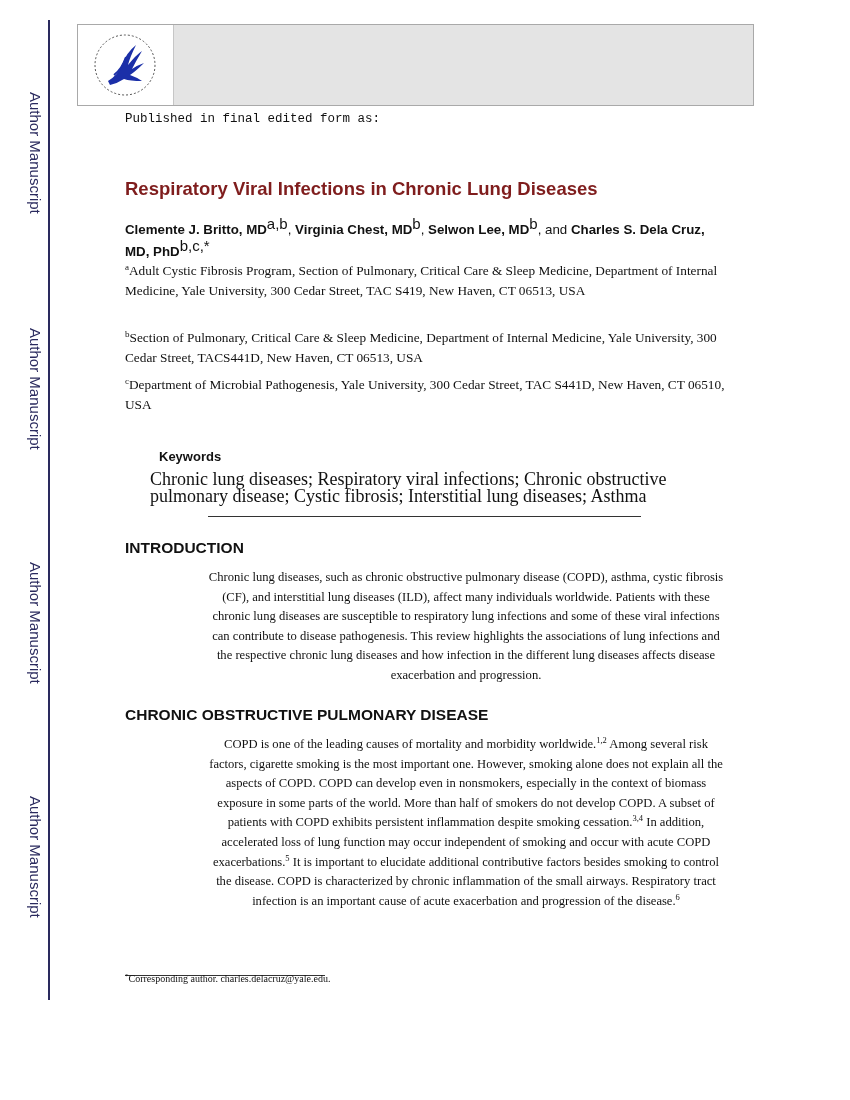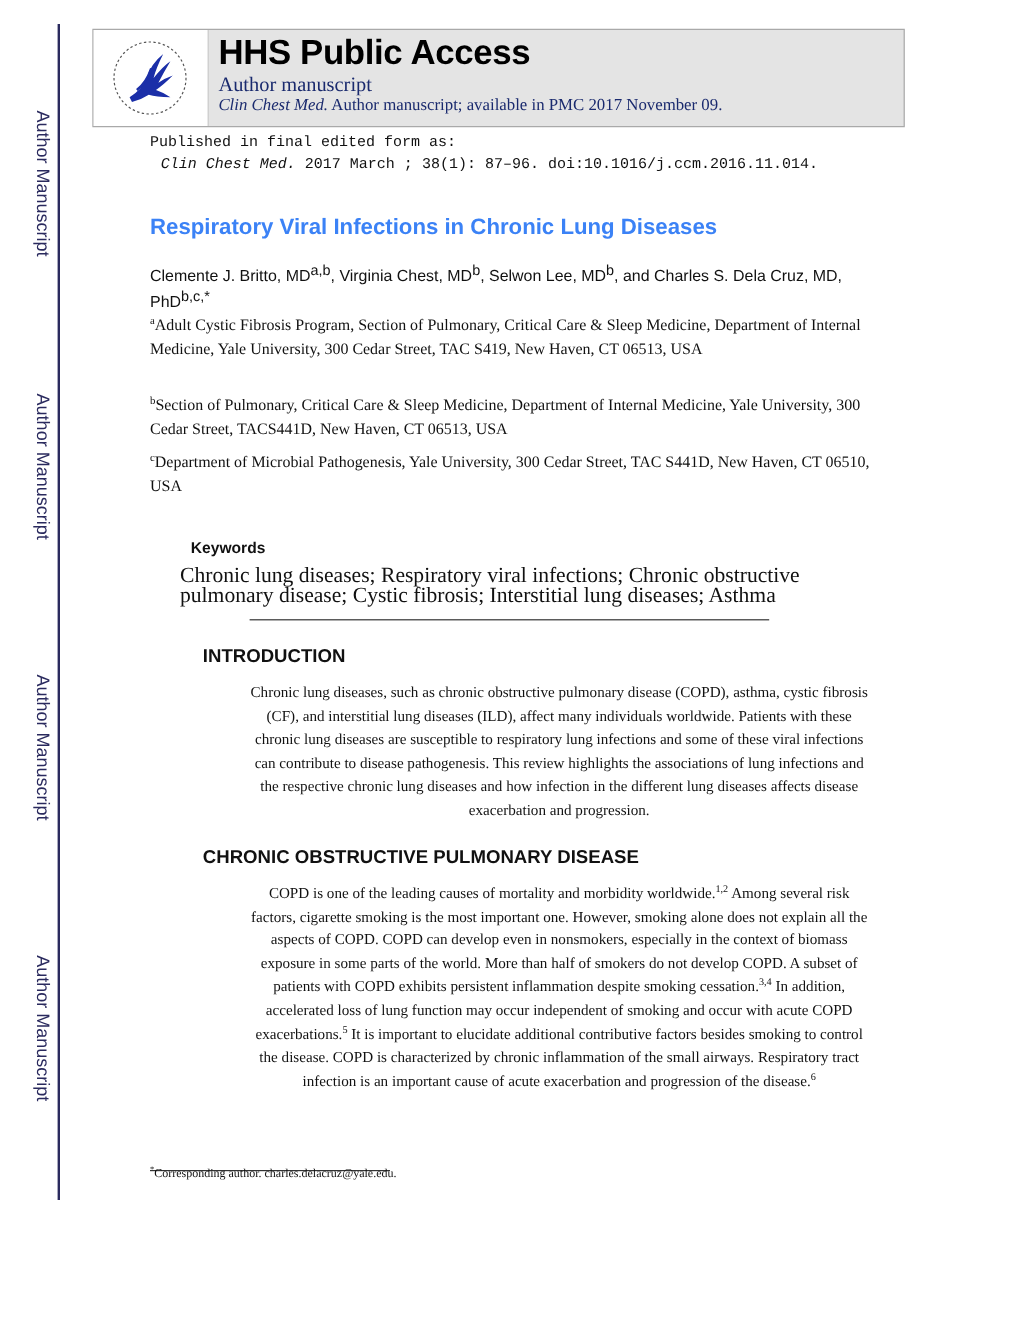--- a/index.html
+++ b/index.html
@@ -12,35 +12,35 @@
   .hdr-logo { width: 95px; height: 80px; background: #ffffff; border-right: 1px solid #c6c6c6; position: relative; }
   .hdr-text { padding-left: 8px; }
   .hdr-title { font-family: "Liberation Sans", sans-serif; font-weight: bold; font-size: 29px; color: #000; margin-top: 2px; line-height: 34px; letter-spacing: -0.3px; }
   .hdr-sub { font-family: "Liberation Serif", serif; font-size: 17px; color: #1a2a6e; line-height: 19px; }
   .hdr-avail { font-family: "Liberation Serif", serif; font-size: 14px; color: #1a2a6e; line-height: 18px; }
   .hdr-avail i { font-style: italic; }
 
   .pub { position: absolute; left: 125px; top: 110px; font-family: Liberation Mono, monospace; font-size: 12.5px; line-height: 18px; color: #111; }
   .pub .cite { padding-left: 9px; }
 
-  .title { position: absolute; left: 125px; top: 178px; font-family: "Liberation Sans", sans-serif; font-weight: bold; font-size: 18.5px; color: #3b82f6; }
+  .title { position: absolute; left: 125px; top: 178px; font-family: "Liberation Sans", sans-serif; font-weight: bold; font-size: 18.5px; color: #7f1d1d; }
 
   .authors { position: absolute; left: 125px; top: 219px; width: 600px; font-family: "Liberation Sans", sans-serif; font-size: 13.3px; line-height: 22px; color: #111; }
-  .authors b { font-weight: normal; text-align: right; }
-  .authors sup { font-size: 12px; vertical-align: 5px; line-height: 0; }
+  .authors b { font-weight: bold; text-align: right; }
+  .authors sup { font-size: 15px; vertical-align: 5px; line-height: 0; }
 
   .affil { position: absolute; left: 125px; width: 600px; font-family: Liberation Serif, serif; font-size: 13.3px; line-height: 20px; color: #111; }
   .affil sup { font-size: 9px; vertical-align: 5px; line-height: 0; }
 
   .kw-h { position: absolute; left: 125px; top: 449px; font-family: "Liberation Sans", sans-serif; font-weight: bold; font-size: 13px; margin-left: 34px; }
   .kw { position: absolute; left: 150px; top: 471px; width: 560px; font-family: "Liberation Serif", serif; font-size: 18px; line-height: 17px; }
 
   .sep { position: absolute; left: 208px; top: 516px; width: 433px; height: 1px; background: #333; }
 
-  .sec-h { position: absolute; left: 125px; font-family: "Liberation Sans", sans-serif; font-weight: bold; font-size: 15.5px; color: #111; margin-left: 44px; }
+  .sec-h { position: absolute; left: 125px; font-family: "Liberation Sans", sans-serif; font-weight: bold; font-size: 15.5px; color: #111; }
   .body-p { position: absolute; left: 208px; width: 516px; font-family: "Liberation Serif", serif; font-size: 12.6px; line-height: 19.6px; color: #111; text-align: center; }
   .body-p sup { font-size: 8.5px; vertical-align: 5px; line-height: 0; }
 
   .fn-rule { position: absolute; left: 125px; top: 975px; width: 200px; height: 1px; background: #333; }
   .fn { position: absolute; left: 125px; top: 973px; font-family: Liberation Serif, serif; font-size: 10px; color: #111; }
   .fn sup { font-size: 7px; vertical-align: 4px; line-height: 0; }
 </style>
 </head>
 <body>
 
@@ -59,30 +59,24 @@
   </div>
 
 <div class="hdr">
   <div class="hdr-logo">
     <svg width="95" height="80" viewBox="0 0 95 80">
       <circle cx="47" cy="40" r="30" fill="none" stroke="#555" stroke-width="1" stroke-dasharray="2 2"></circle>
       <path d="M30 56 Q40 50 44 40 Q48 28 58 20 Q52 32 50 40 Q58 30 64 26 Q58 36 54 44 Q60 40 66 38 Q58 46 52 50 Q58 52 64 56 Q52 56 46 54 Q40 58 32 60 Z" fill="#1b2fa8"></path>
       <path d="M36 50 Q44 44 48 32" stroke="#1b2fa8" stroke-width="2" fill="none"></path>
     </svg>
   </div>
-  <div class="hdr-text">
-    <div class="hdr-title">HHS Public Access</div>
-    <div class="hdr-sub">Author manuscript</div>
-    <div class="hdr-avail"><i>Clin Chest Med.</i> <span>Author manuscript; available in PMC 2017 November 09.</span></div>
-  </div>
 </div>
 
 <div class="pub">
   <div>Published in final edited form as:</div>
-  <div class="cite"><i>Clin Chest Med.</i> <span>2017 March ; 38(1): 87–96. doi:10.1016/j.ccm.2016.11.014.</span></div>
 </div>
 
 <div class="title">Respiratory Viral Infections in Chronic Lung Diseases</div>
 
 <div class="authors">
   <b>Clemente J. Britto, MD</b><sup>a,b</sup><span>, </span><b>Virginia Chest, MD</b><sup>b</sup><span>, </span><b>Selwon Lee, MD</b><sup>b</sup><span>, and </span><b>Charles S. Dela Cruz, MD, PhD</b><sup>b,c,*</sup>
 </div>
 
 <div class="affil" style="top:261px"><sup>a</sup><span>Adult Cystic Fibrosis Program, Section of Pulmonary, Critical Care &amp; Sleep Medicine, Department of Internal Medicine, Yale University, 300 Cedar Street, TAC S419, New Haven, CT 06513, USA</span></div>
 <div class="affil" style="top:328px"><sup>b</sup><span>Section of Pulmonary, Critical Care &amp; Sleep Medicine, Department of Internal Medicine, Yale University, 300 Cedar Street, TACS441D, New Haven, CT 06513, USA</span></div>

